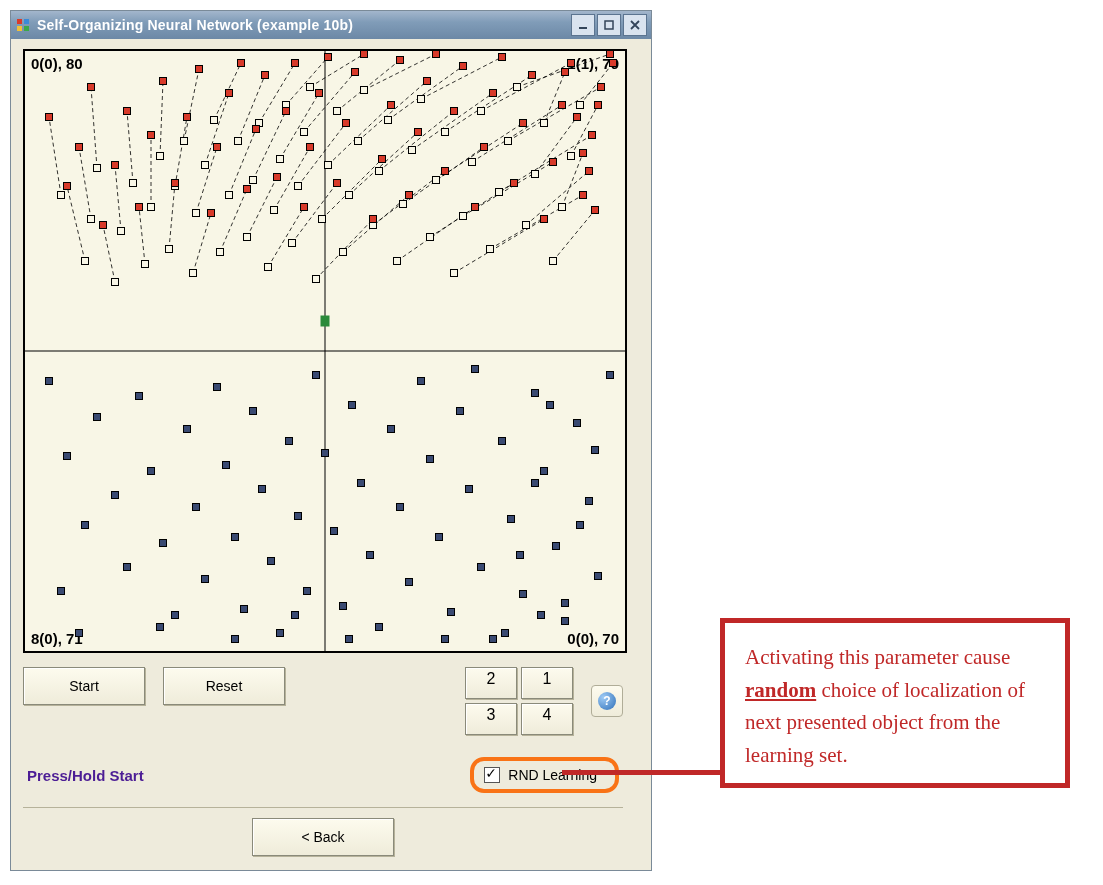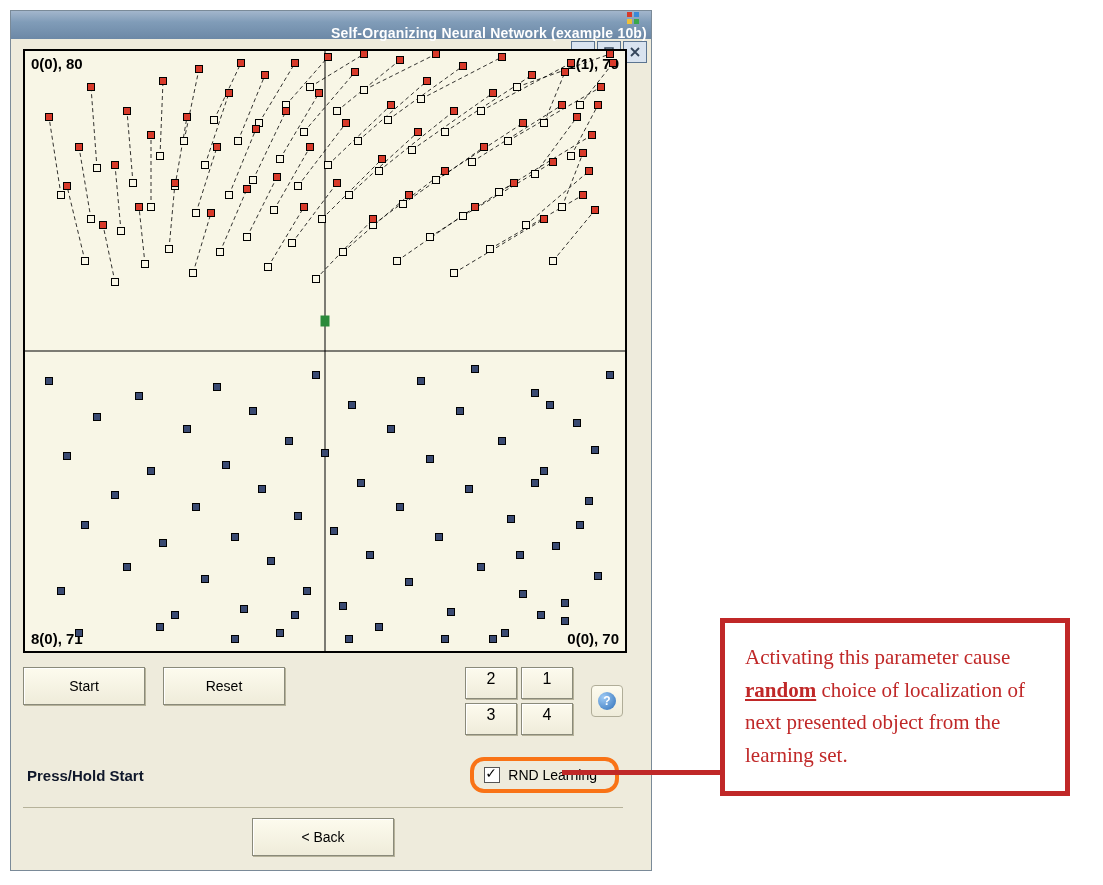--- a/index.html
+++ b/index.html
@@ -19,27 +19,26 @@
     top: 10px;
     width: 640px;
     border: 1px solid #7a8a98;
     background: #eeebdc;
   }
   .titlebar {
     height: 28px;
     background: linear-gradient(#a3b6cc 0%, #809cb8 40%, #6c88a6 100%);
     color: #fff;
     display: flex;
-    align-items: flex-end;
+    align-items: center;
     padding: 0 4px;
     font-weight: bold;
     font-size: 14px;
     letter-spacing: .2px;
     user-select: none;
-    flex-direction: column;
   }
   .titlebar .app-icon {
     width: 16px; height: 16px;
     margin-right: 6px;
     display: flex; align-items:center; justify-content:center;
   }
   .titlebar .title { flex: 1; }
   .titlebar .win-btns { display: flex; gap: 2px; }
   .win-btn {
     width: 22px; height: 20px;
@@ -139,21 +138,21 @@
 
   
   .status-row{
     margin-top: 22px;
     display:flex;
     align-items:center;
     justify-content:space-between;
     padding: 0 4px 0 4px;
   }
   .status-label{
-    color:#0f172a;
+    color:#4c1d95;
     font-weight:bold;
     font-size:15px;
   }
   .chk-box{
     display:flex; align-items:center; gap:8px;
     border: 4px solid #f97316;
     border-radius: 14px;
     padding: 6px 18px 6px 10px;
     background: #eeebdc;
   }
@@ -185,21 +184,21 @@
   }
 
   
   .callout{
     position:absolute;
     left: 720px;
     top: 618px;
     width: 350px;
     border: 5px solid #c02828;
     background:#fff;
-    padding: 18px 20px 20px 20px;
+    padding: 18px 20px 12px 20px;
     box-sizing:border-box;
     font-family: Georgia, "Times New Roman", serif;
     font-size: 21px;
     color:#c02828;
     line-height: 1.55;
   }
   .callout .u{ text-decoration: underline; font-weight: bold;}
   .connector{
     position:absolute;
     background:#c02828;

